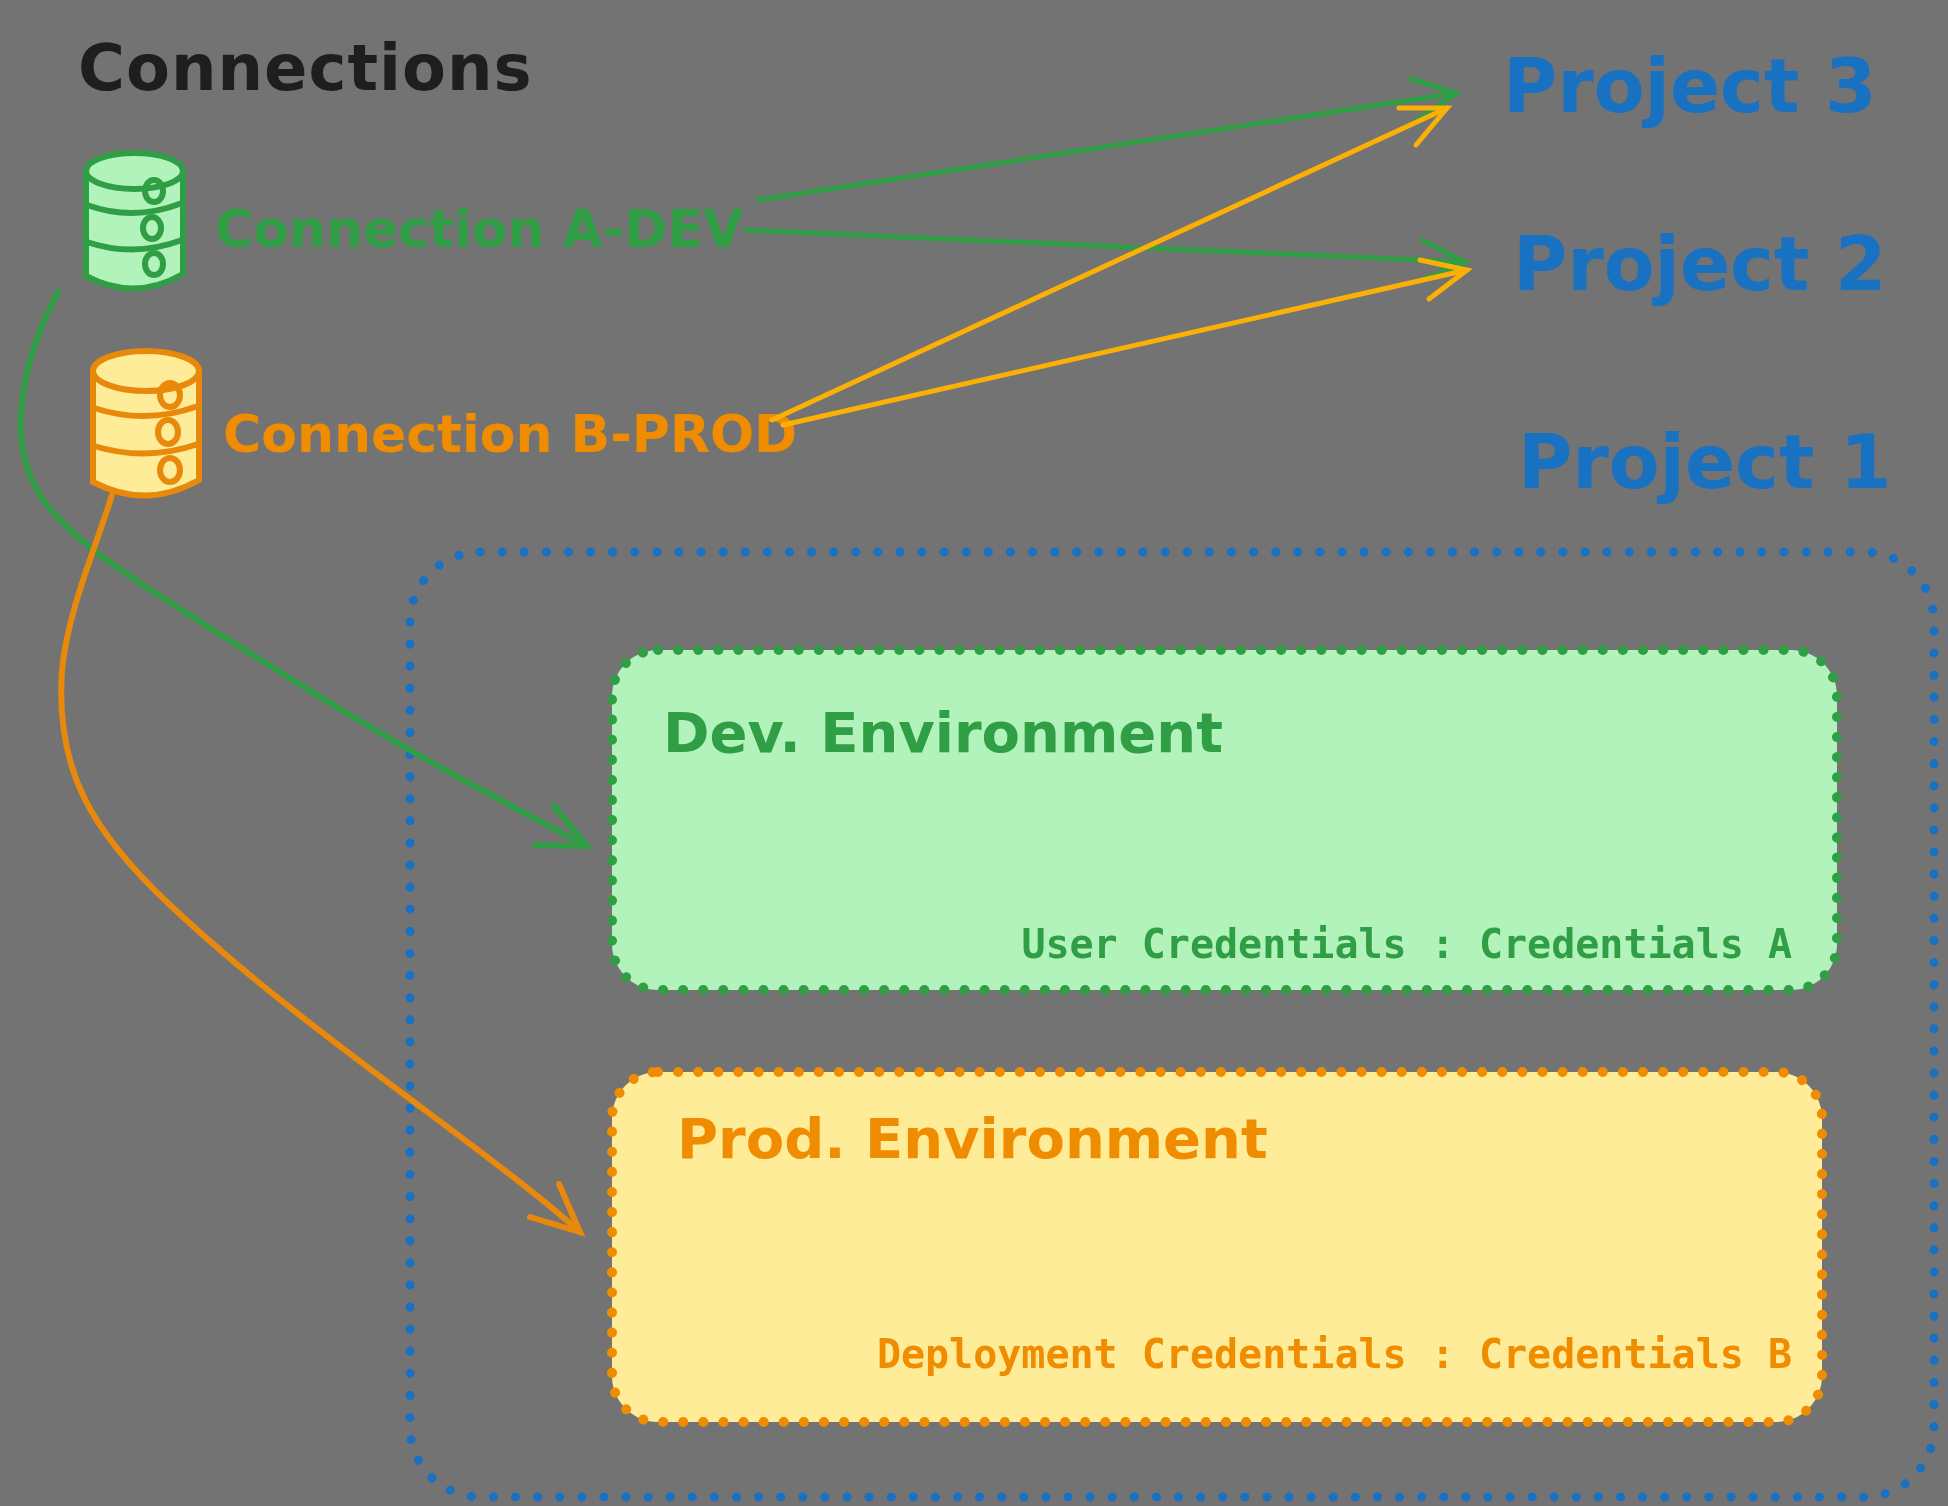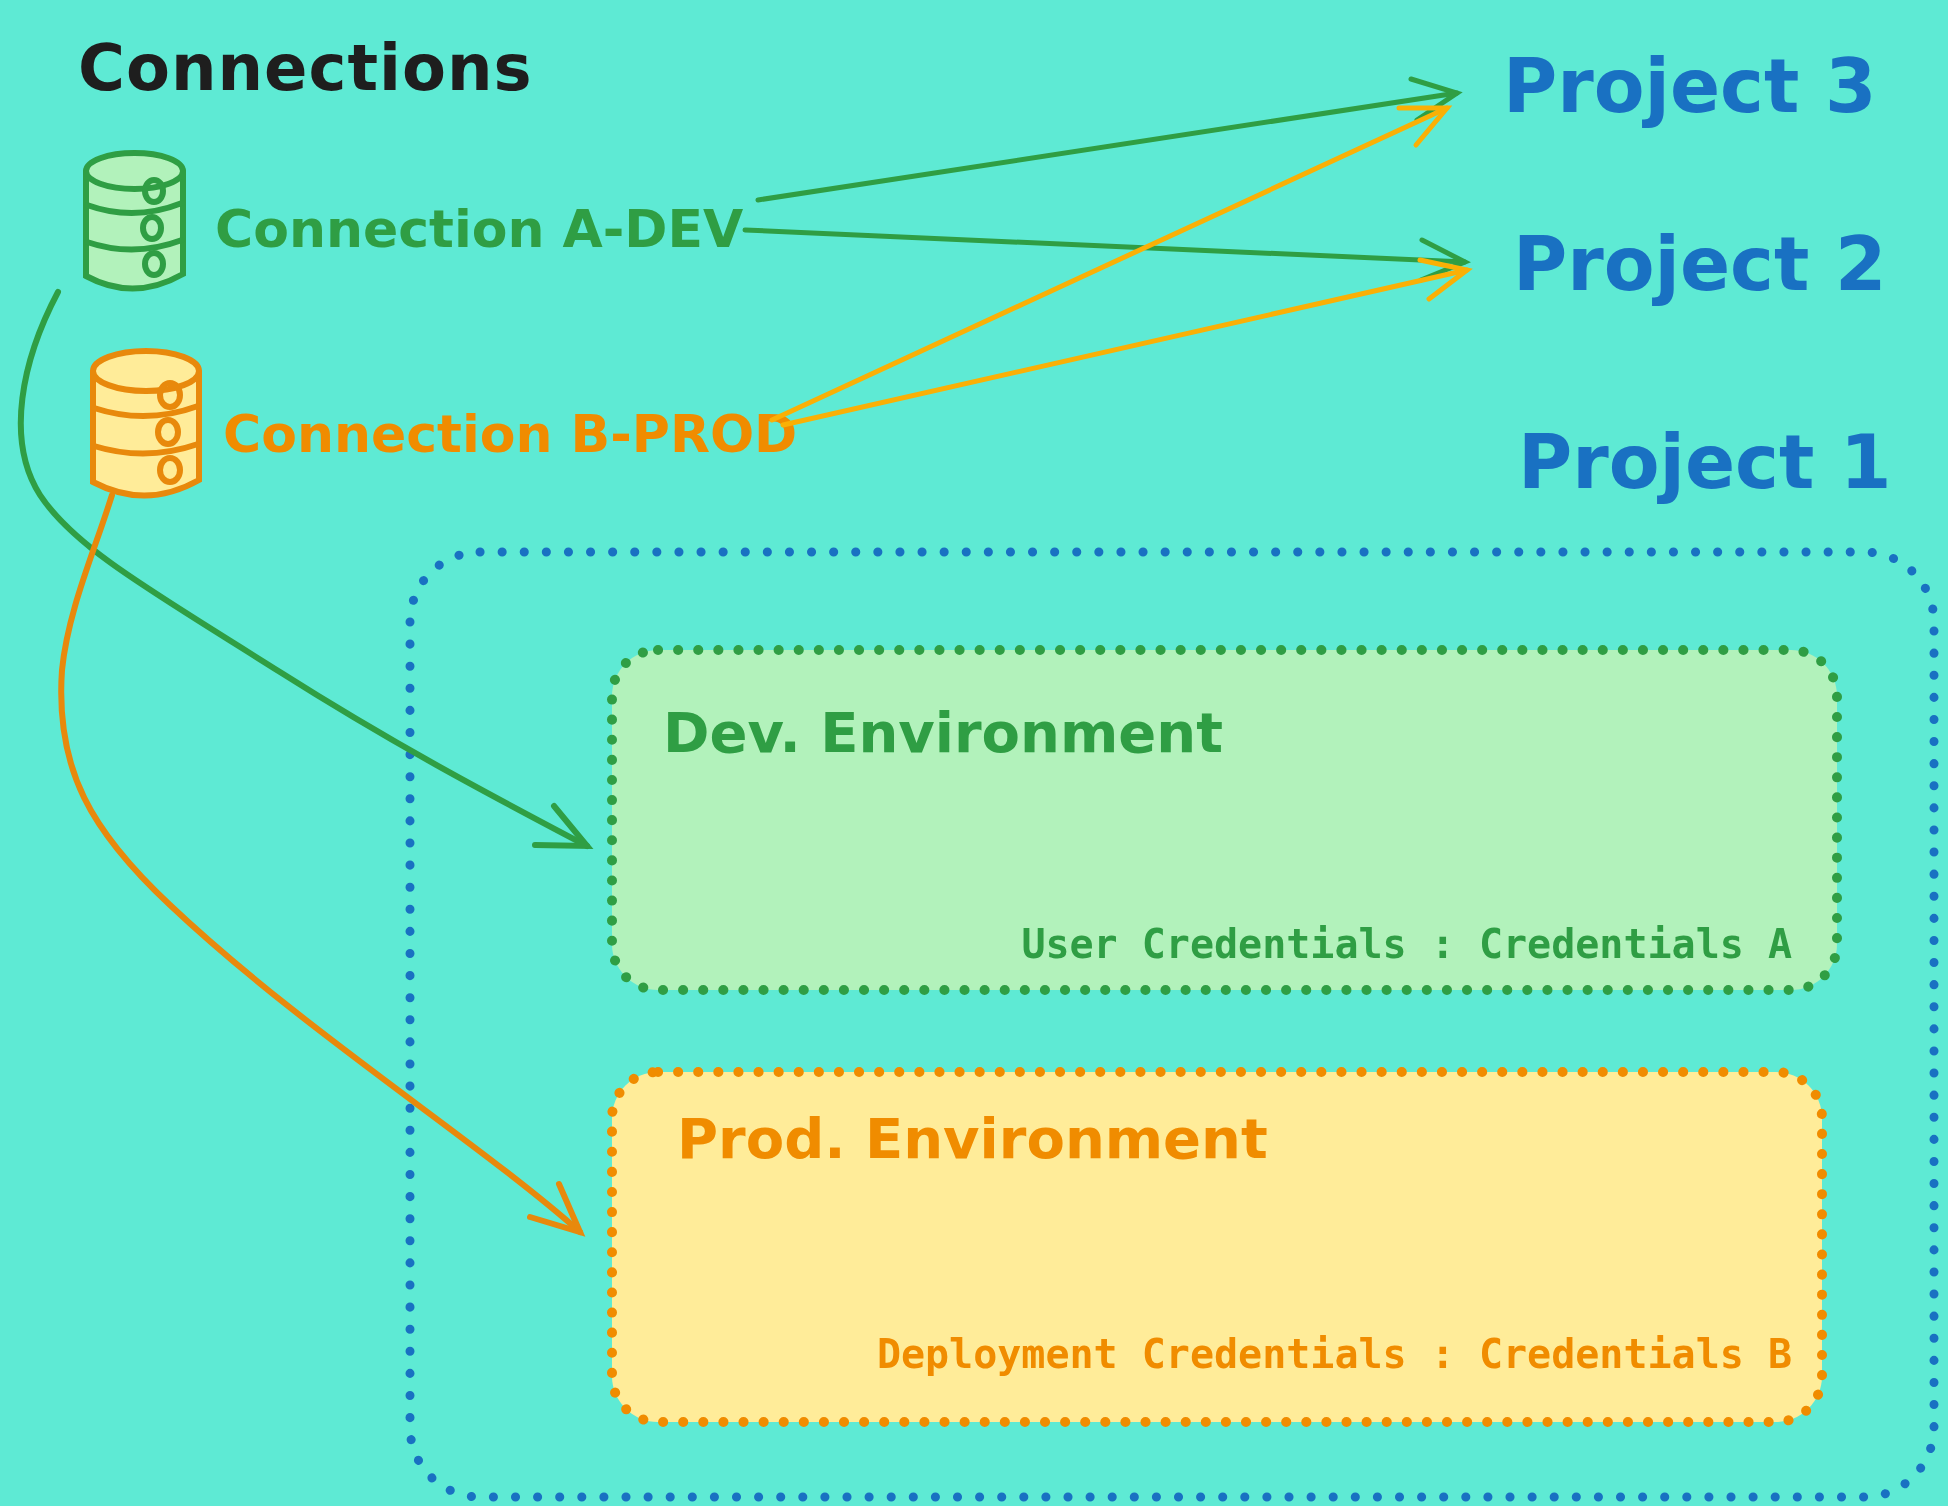--- a/index.html
+++ b/index.html
@@ -1,16 +1,16 @@
 <!DOCTYPE html>
 <html><head>
 <meta charset="utf-8">
 <style>
   html,body{margin:0;padding:0;background:#ffffff;}
-  .canvas-wrap{width:1948px;height:1506px;position:relative;background:#5eead4;overflow:hidden;}
+  .canvas-wrap{width:1948px;height:1506px;position:relative;background:#737373;overflow:hidden;}
   svg{display:block;}
   text{user-select:none;}
   .hand{font-family:"DejaVu Sans",sans-serif;font-weight:700;}
   .hand2{font-family:"DejaVu Sans",sans-serif;font-weight:600;}
   .mono{font-family:"DejaVu Sans Mono",monospace;font-weight:700;}
 </style>
 </head>
 <body>
 
 <div class="canvas-wrap">

